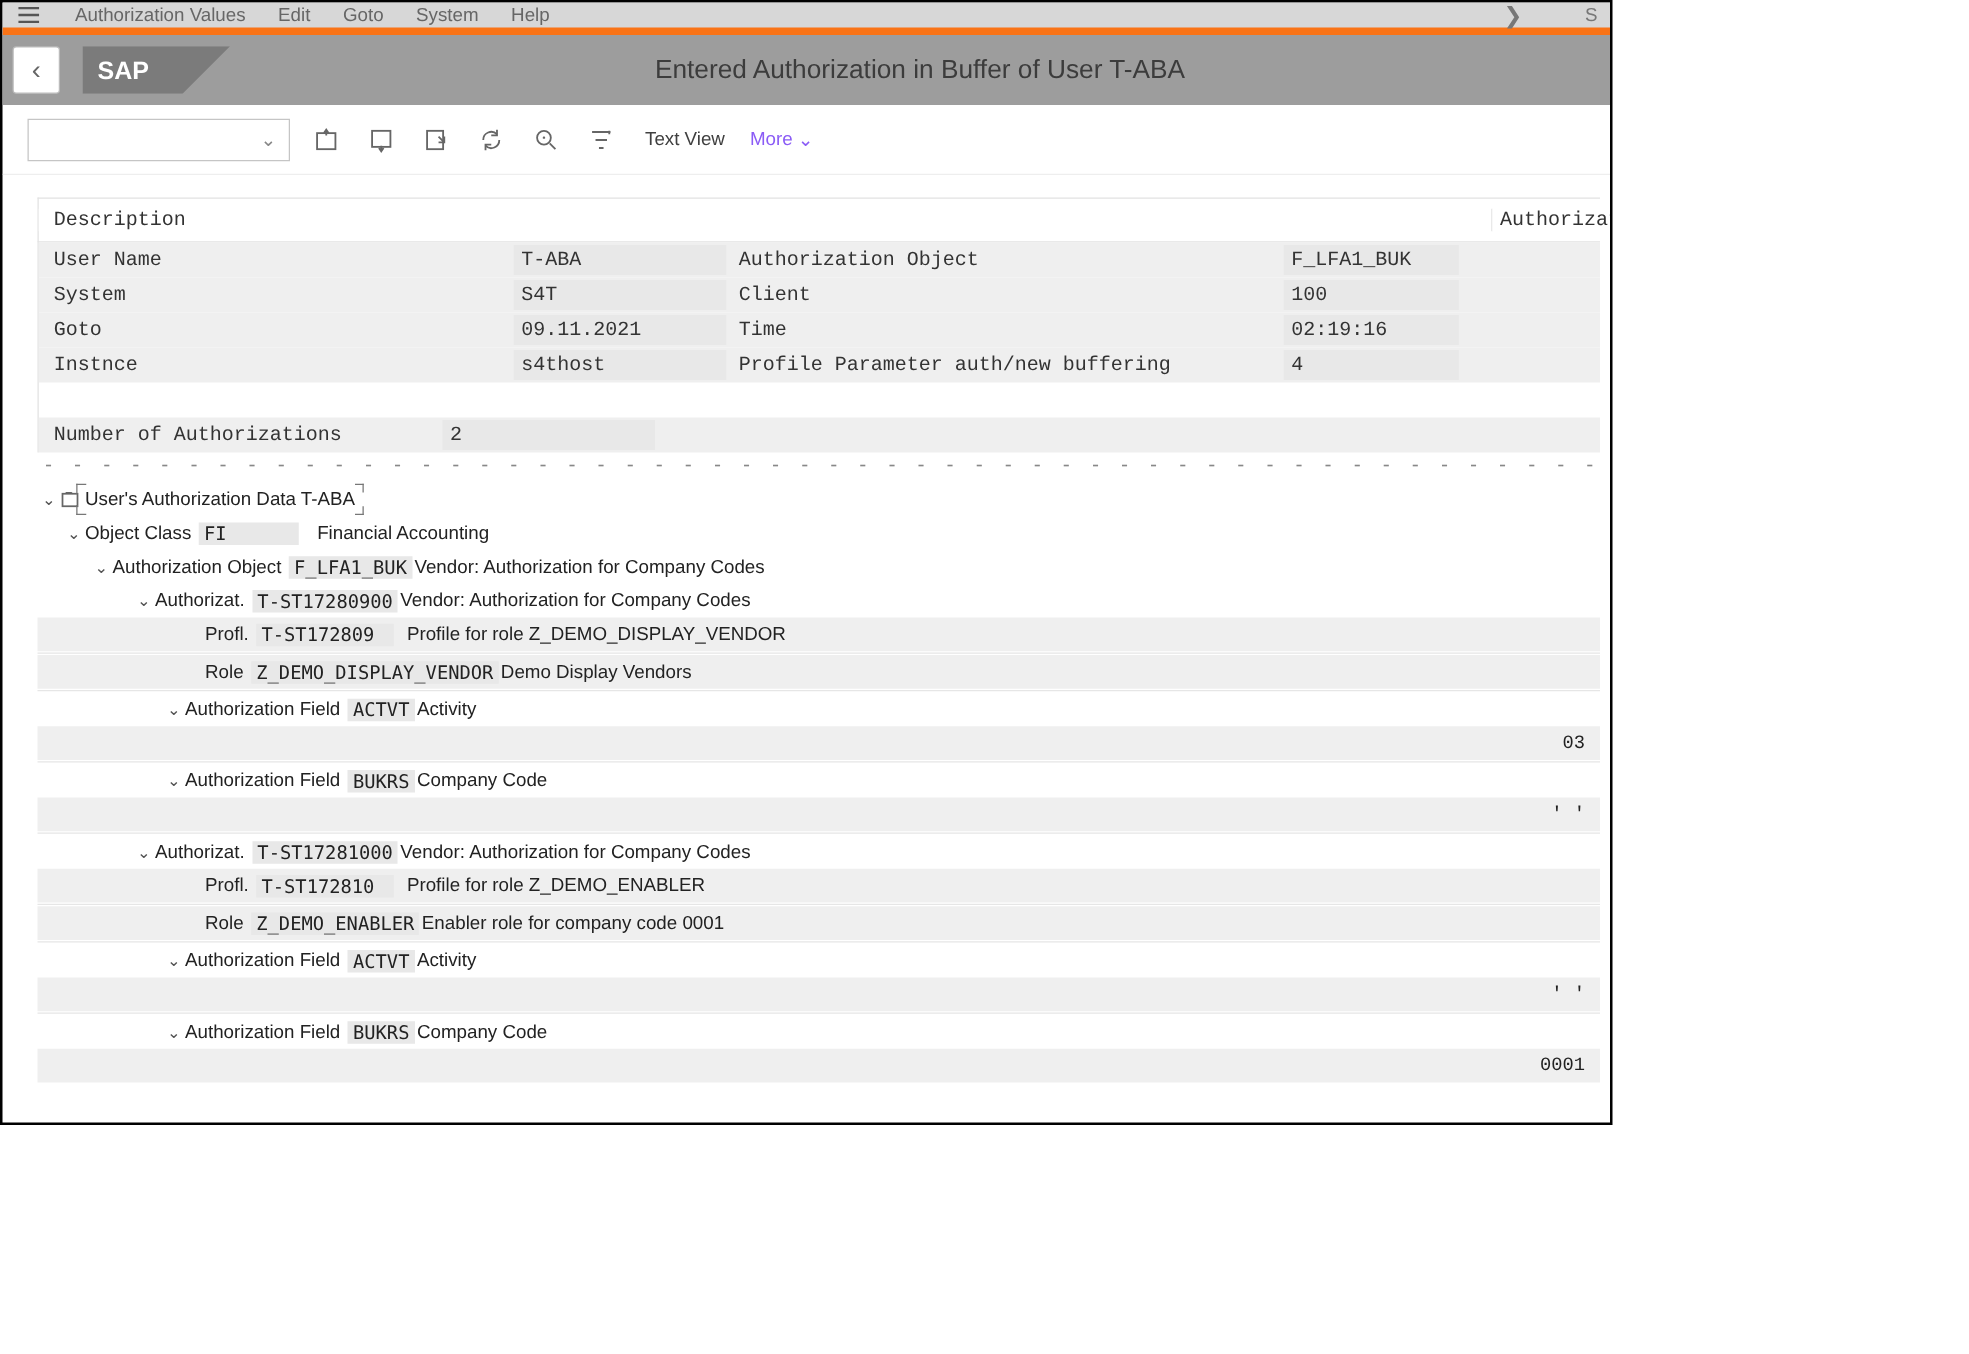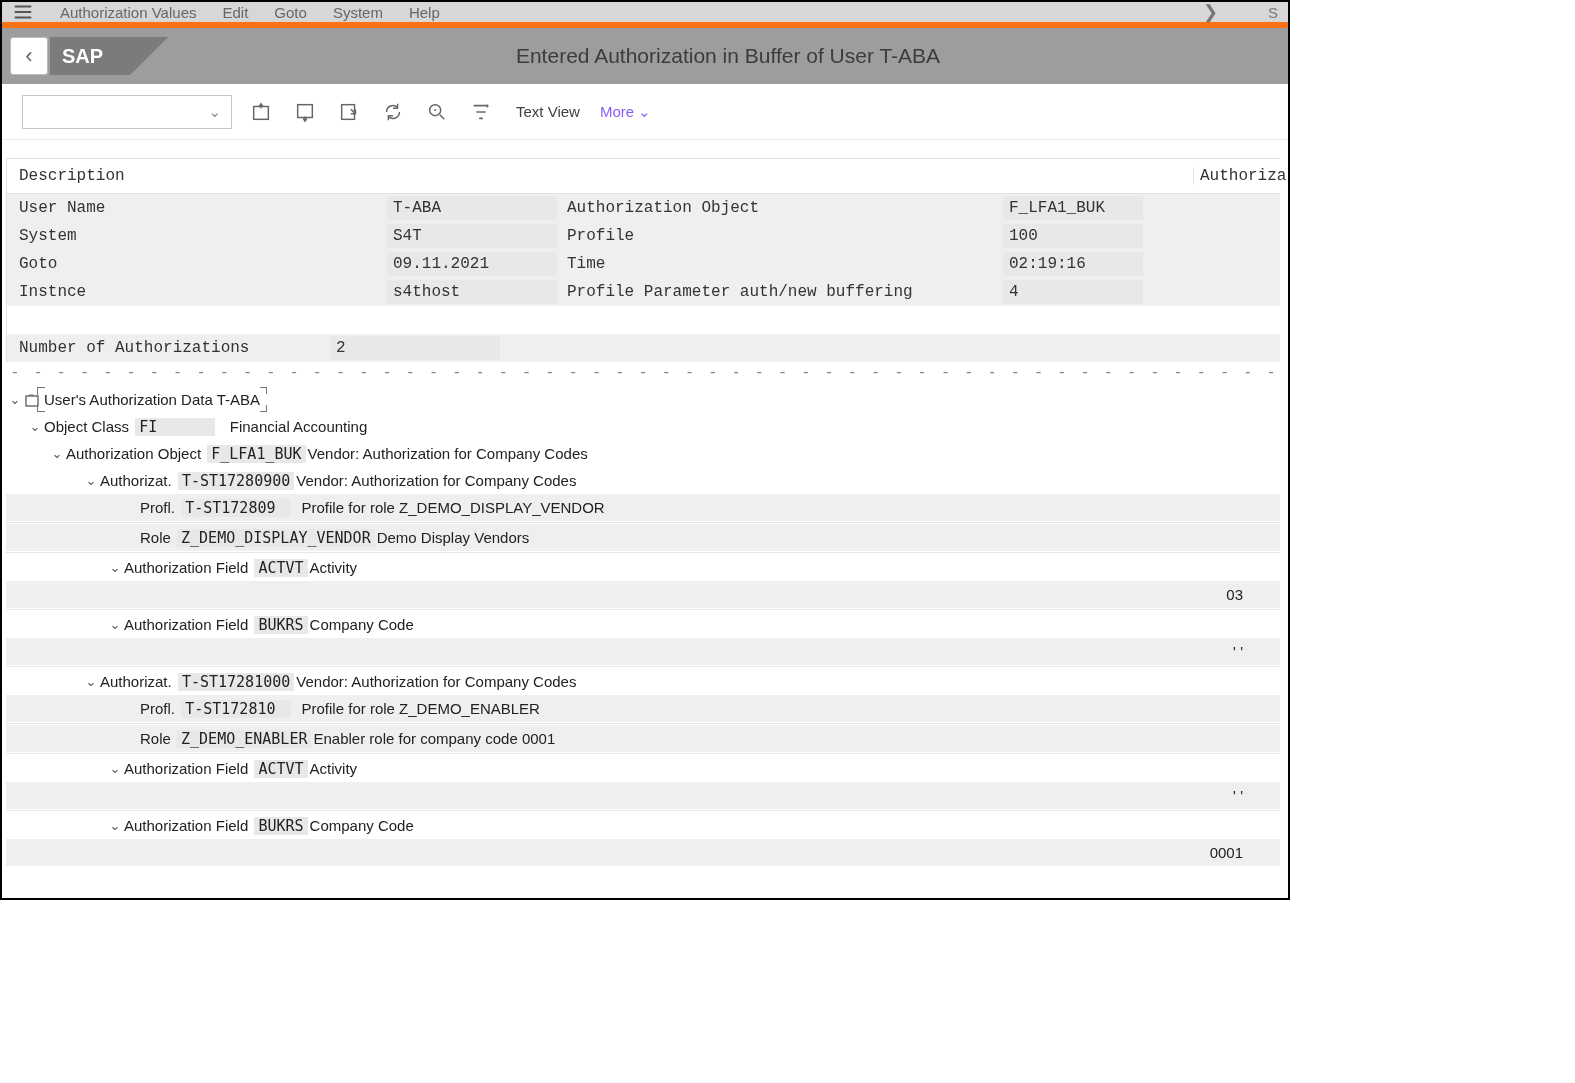--- a/index.html
+++ b/index.html
@@ -38,21 +38,21 @@
     display:flex;align-items:center;height:56px;
     background:var(--grey-header);color:#3b3b3b;
     padding-left:8px;
   }
   .back-btn{
     width:38px;height:38px;background:#fff;border:1px solid #bbb;
     display:flex;align-items:center;justify-content:center;
     font-size:22px;color:#666;border-radius:3px;margin-right:2px;
   }
   .sap-logo{
-    height:38px;width:118px;display:flex;align-items:center;
+    height:38px;width:118px;display:flex;align-items:center;margin-left:16px;
   }
   .sap-logo svg{height:38px;width:118px;}
   .page-title{
     flex:1;text-align:center;font-size:21px;color:#3c3c3c;
   }
 
   
   .toolbar{
     display:flex;align-items:center;gap:14px;
     height:56px;padding:0 20px;border-bottom:1px solid #eee;
@@ -64,21 +64,21 @@
   }
   .tbtn{
     width:30px;height:30px;display:flex;align-items:center;justify-content:center;
     color:#666;
   }
   .tbtn svg{width:22px;height:22px;}
   .tb-text{color:#404040;margin:0 6px;}
   .tb-more{color:#8b5cf6;display:flex;align-items:center;gap:4px;}
 
   
-  .workarea{padding:0 8px 0 4px;font-family:"Consolas","Courier New",monospace;font-size:16px;color:#333;}
+  .workarea{padding:0 8px 0 28px;font-family:"Consolas","Courier New",monospace;font-size:16px;color:#333;}
   .col-headers{
     display:flex;height:36px;align-items:center;border:1px solid #e2e2e2;border-right:none;
     margin-top:18px;
   }
   .col-headers .c1{flex:1;padding-left:12px;background:#fff;border-right:1px solid #e2e2e2;}
   .col-headers .c2{width:86px;padding-left:6px;background:#fff;}
   .grid{border-left:1px solid #e2e2e2;border-right:none;}
   .row{display:flex;align-items:center;height:28px;background:var(--row-hl);}
   .row .cell{padding-left:12px;}
   .row .label1{width:380px;}
@@ -99,21 +99,21 @@
   .codebox{background:var(--grey-field);padding:0 4px;font-family:"Consolas",monospace;margin:1px 2px;}
   .node-icon svg{width:16px;height:16px;vertical-align:middle;}
   .root-label{position:relative;padding:1px 4px;}
   .root-label:before,.root-label:after{content:"";position:absolute;width:7px;height:7px;border:1px solid #777;}
   .root-label:before{top:-3px;left:-3px;border-right:none;border-bottom:none;}
   .root-label:after{bottom:-3px;left:-3px;border-right:none;border-top:none;}
   .root-label .tr,.root-label .br{position:absolute;width:7px;height:7px;border:1px solid #777;}
   .root-label .tr{top:-3px;right:-3px;border-left:none;border-bottom:none;}
   .root-label .br{bottom:-3px;right:-3px;border-left:none;border-top:none;}
 
-  .treeright{position:absolute;right:37px;font-family:Liberation Sans, sans-serif;}
+  .treeright{position:absolute;right:12px;font-family:Liberation Mono, monospace;}
   .ind1{padding-left:20px;}
   .ind2{padding-left:42px;}
   .ind3{padding-left:76px;}
   .ind4{padding-left:100px;}
   .ind4b{padding-left:134px;}
   .leaf{background:var(--row-hl);}
   .sep-line{height:1px;background:#e6e6e6;margin:1px 0;}
 </style>
 </head>
 <body>
@@ -204,21 +204,21 @@
     <div class="grid">
       <div class="row">
         <div class="cell label1">User Name</div>
         <div class="val1">T-ABA</div>
         <div class="cell label2">Authorization Object</div>
         <div class="val2">F_LFA1_BUK</div>
       </div>
       <div class="row">
         <div class="cell label1">System</div>
         <div class="val1">S4T</div>
-        <div class="cell label2">Profile</div>
+        <div class="cell label2">Client</div>
         <div class="val2">100</div>
       </div>
       <div class="row">
         <div class="cell label1">Goto</div>
         <div class="val1">09.11.2021</div>
         <div class="cell label2">Time</div>
         <div class="val2">02:19:16</div>
       </div>
       <div class="row">
         <div class="cell label1">Instnce</div>

